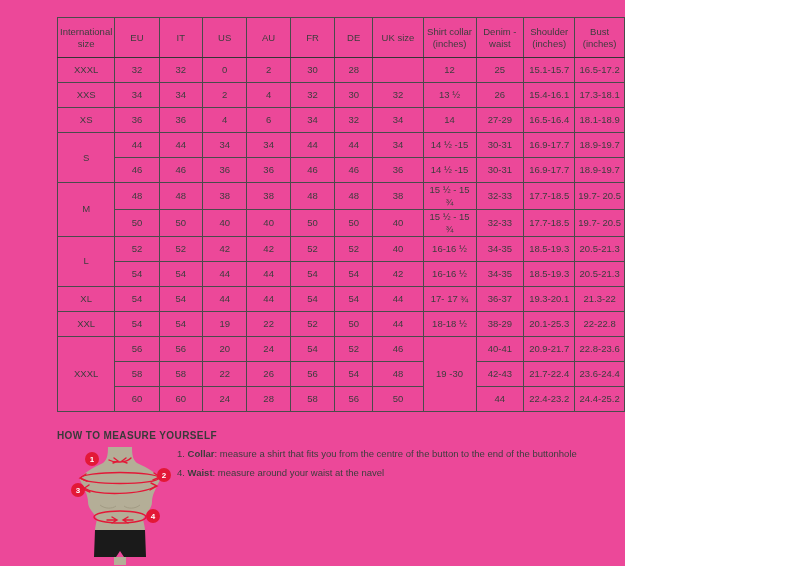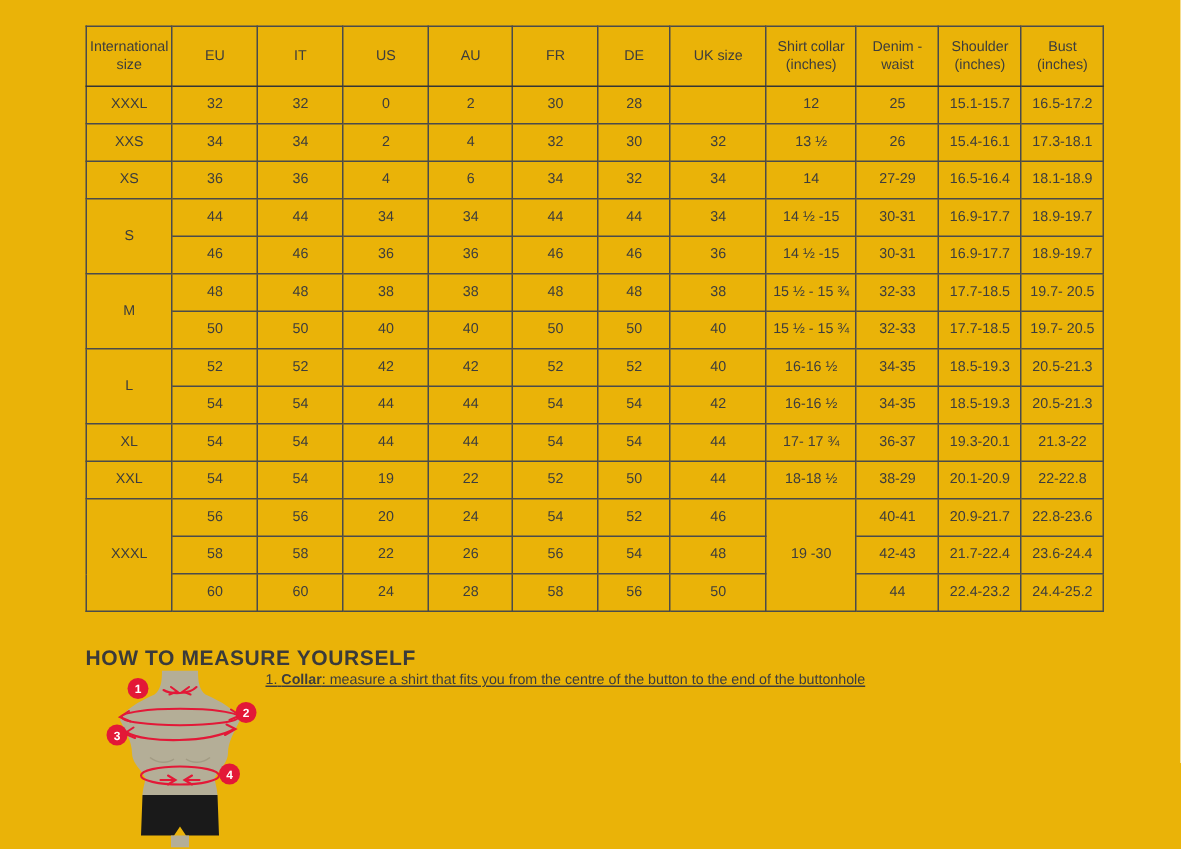--- a/index.html
+++ b/index.html
@@ -1,34 +1,34 @@
 <!DOCTYPE html>
 <html><head>
 <meta charset="utf-8">
 <style>
   html,body{margin:0;padding:0;background:#fff;}
-  .screen{position:relative;width:787px;height:566px;background:#eab308;
+  .screen{position:relative;width:625px;height:566px;background:#ec4899;
           font-family:"Liberation Sans",sans-serif;overflow:hidden;}
 
   
   .size-table{position:absolute;left:57px;top:17px;border-collapse:collapse;
               table-layout:fixed;border:1.5px solid #3a3a3a;}
   .size-table th,.size-table td{
       border:1px solid #4b4b4b;font-size:9.5px;font-weight:400;color:#3d3d3d;
       text-align:center;vertical-align:middle;padding:1px 2px;box-sizing:border-box;
       line-height:1.25;}
   .size-table td{height:25px;}
   .size-table thead th{height:40px;border-bottom:1.5px solid #353535;}
   .size-table tr.gb td{border-top:1.5px solid #353535;}
 
   
-  .howto-title{position:absolute;left:57px;top:430px;font-size:14px;font-weight:bold;
+  .howto-title{position:absolute;left:57px;top:430px;font-size:10px;font-weight:bold;
                color:#3a3a3a;letter-spacing:.4px;}
   .mannequin{position:absolute;left:62px;top:447px;width:115px;height:118px;}
-  .steps{position:absolute;left:177px;top:444px;font-size:9.5px;color:#3d3d3d;text-decoration:underline;}
+  .steps{position:absolute;left:177px;top:444px;font-size:9.5px;color:#3d3d3d;}
   .step{line-height:19px;white-space:nowrap;}
   .step b{font-weight:bold;}
   .marker-num{font-size:8px;font-weight:bold;fill:#ffffff;}
 </style>
 </head>
 <body>
 
 <div class="screen">
 
   <table class="size-table">
@@ -204,21 +204,21 @@
           <td>XXL</td>
           <td>54</td>
           <td>54</td>
           <td>19</td>
           <td>22</td>
           <td>52</td>
           <td>50</td>
           <td>44</td>
           <td>18-18 ½</td>
           <td>38-29</td>
-          <td>20.1-20.9</td>
+          <td>20.1-25.3</td>
           <td>22-22.8</td>
         </tr>
       <tr class="gb">
           <td rowspan="3">XXXL</td>
           <td>56</td>
           <td>56</td>
           <td>20</td>
           <td>24</td>
           <td>54</td>
           <td>52</td>
@@ -284,15 +284,16 @@
       <text class="marker-num" x="102" y="31" text-anchor="middle">2</text>
       <circle cx="16" cy="43" r="7" fill="#e31837"></circle>
       <text class="marker-num" x="16" y="46" text-anchor="middle">3</text>
       <circle cx="91" cy="69" r="7" fill="#e31837"></circle>
       <text class="marker-num" x="91" y="72" text-anchor="middle">4</text>
     </g>
   </svg>
 
   <div class="steps">
     <div class="step"><span>1.</span> <b>Collar</b><span>: measure a shirt that fits you from the centre of the button to the end of the buttonhole</span></div>
+    <div class="step"><span>4.</span> <b>Waist</b><span>: measure around your waist at the navel</span></div>
   </div>
 
 </div>
 
 </body></html>

